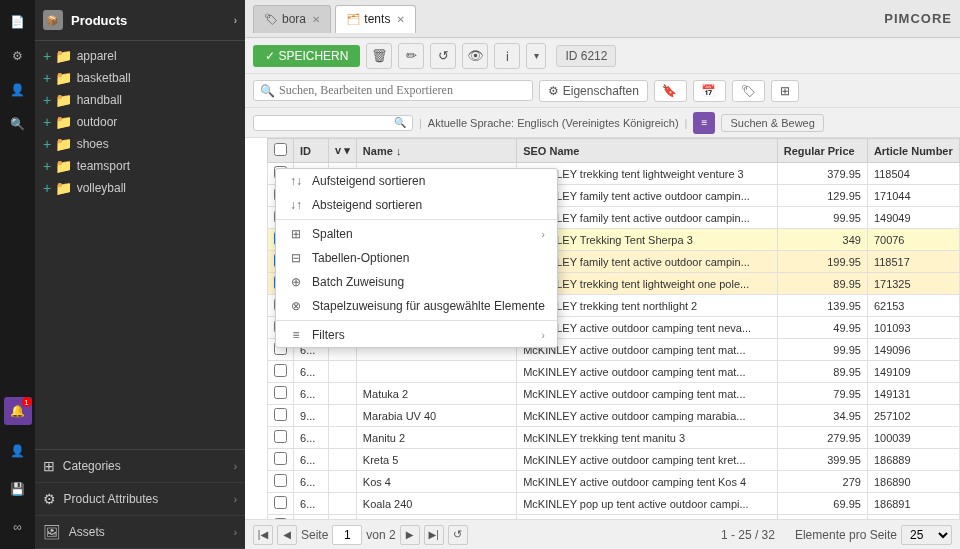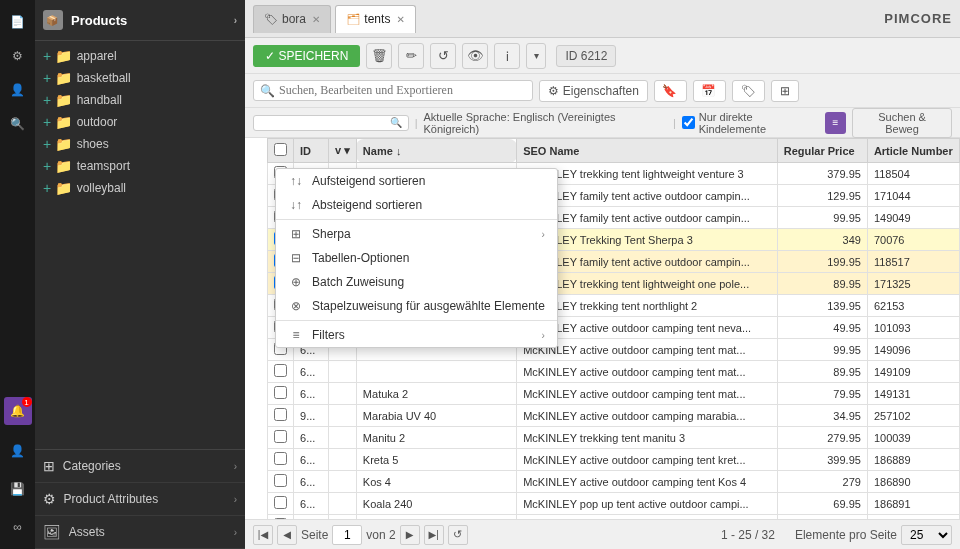--- a/index.html
+++ b/index.html
@@ -310,21 +310,21 @@
       padding: 3px 6px;
       color: #333;
       white-space: nowrap;
       overflow: hidden;
       text-overflow: ellipsis;
       max-width: 250px;
     }
     .checkbox-col { width: 20px; }
     .id-col { width: 35px; }
     .check-col { width: 25px; }
-    .name-col { width: 160px; border-radius: 8px; }
+    .name-col { width: 160px; }
     .seo-col { width: 260px; }
     .price-col { width: 90px; text-align: right; }
     .article-col { width: 90px; }
     
     .check-icon { color: #4a9; font-size: 12px; }
     
     
     .context-menu {
       position: absolute;
       top: 30px;
@@ -527,24 +527,20 @@
   </div>
 
   <div class="filter-bar">
     <div class="filter-search">
       <input type="text" placeholder="" style="">
       <span style="color:#888;font-size:10px;">🔍</span>
     </div>
     <span class="filter-divider">|</span>
     <span class="filter-lang">Aktuelle Sprache: Englisch (Vereinigtes Königreich)</span>
     <span class="filter-divider">|</span>
-    <div class="filter-checkbox-area">
-      <input type="checkbox" id="directChildren" checked="" style="">
-      <label for="directChildren">Nur direkte Kindelemente</label>
-    </div>
     <div class="purple-btn">≡</div>
     <button class="search-move-btn">Suchen &amp; Beweg</button>
   </div>
 
   <div class="table-container">
     <div class="scroll-container">
       <table class="data-table">
         <thead>
           <tr>
             <th class="checkbox-col"><input type="checkbox" style=""></th>
@@ -753,21 +749,21 @@
         <span class="menu-icon">↑↓</span>
         <span>Aufsteigend sortieren</span>
       </div>
       <div class="context-menu-item">
         <span class="menu-icon">↓↑</span>
         <span>Absteigend sortieren</span>
       </div>
       <div class="context-menu-divider"></div>
       <div class="context-menu-item">
         <span class="menu-icon">⊞</span>
-        <span>Sherpa</span>
+        <span>Spalten</span>
         <span class="menu-arrow">›</span>
       </div>
       <div class="context-menu-item">
         <span class="menu-icon">⊟</span>
         <span>Tabellen-Optionen</span>
       </div>
       <div class="context-menu-item">
         <span class="menu-icon">⊕</span>
         <span>Batch Zuweisung</span>
       </div>

